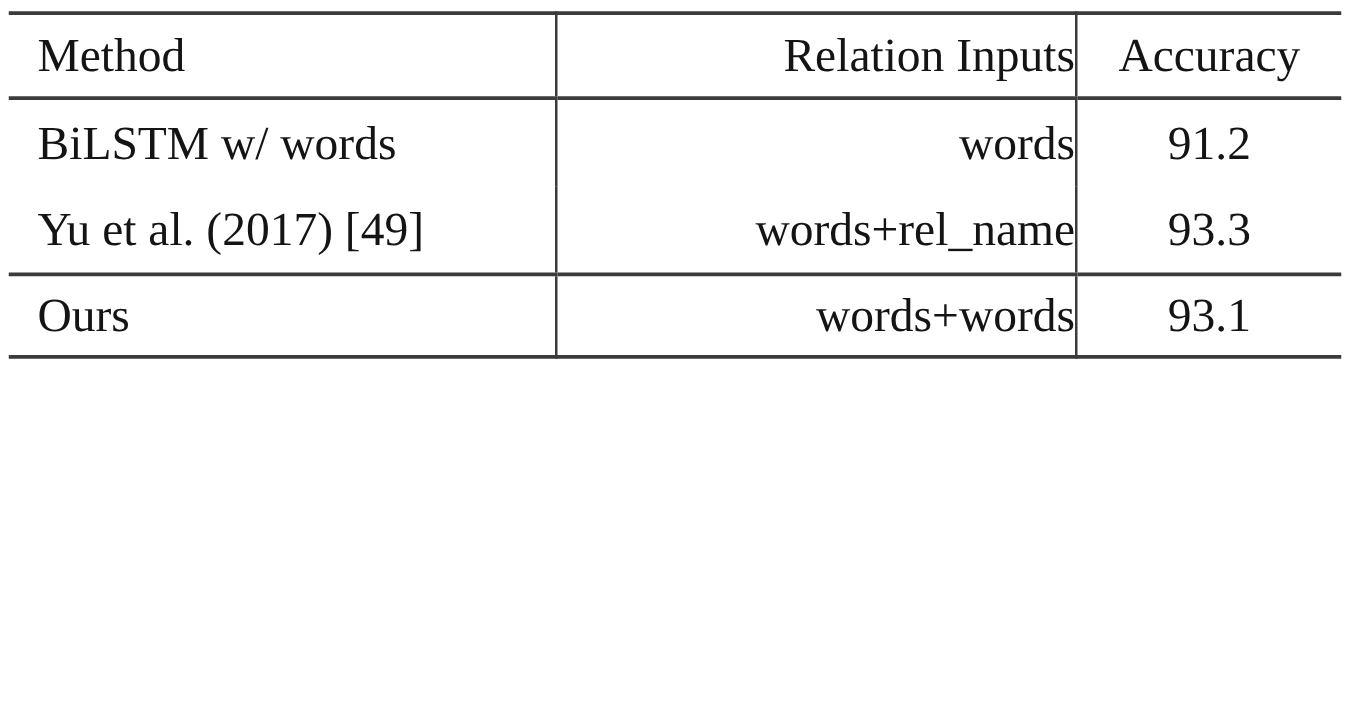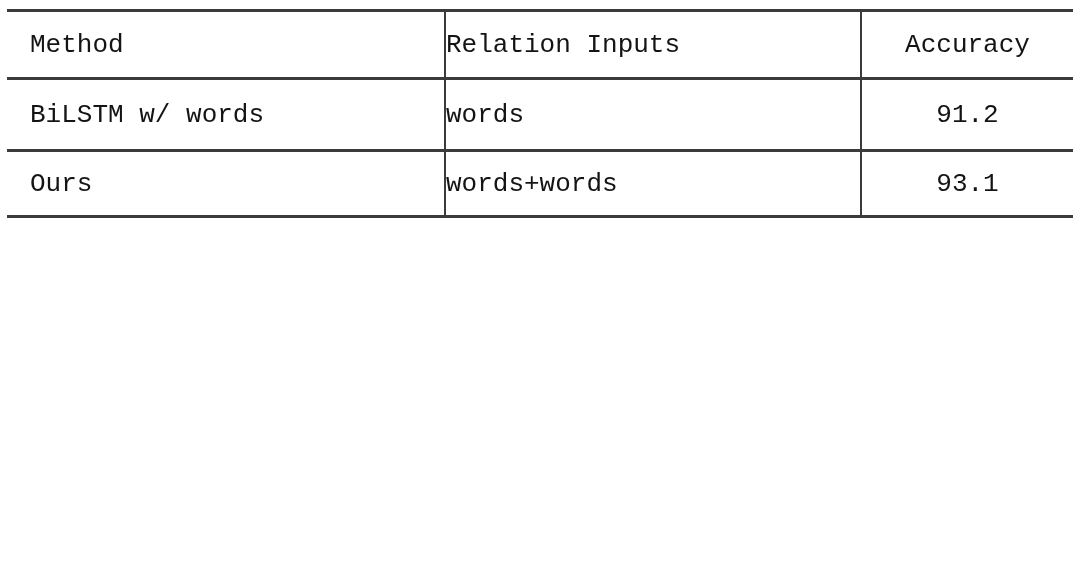--- a/index.html
+++ b/index.html
@@ -15,25 +15,24 @@
     color:var(--text-color);
     position:relative;
     overflow:hidden;
   }
   table.results-table{
     position:absolute;
     left:7px; top:9px;
     width:1066px;
     border-collapse:collapse;
     table-layout:fixed;
-    font-size:26px;
+    font-size:38px;
     line-height:1;
     border-top:3px solid var(--rule-color);
     border-bottom:3px solid var(--rule-color);
-    font-family:Liberation Mono, monospace;
   }
   col.c-method{width:438px;}
   col.c-inputs{width:416px;}
   col.c-accuracy{width:212px;}
 
   th,td{
     font-weight:normal;
     padding:0;
     vertical-align:middle;
     white-space:nowrap;
@@ -41,21 +40,21 @@
   }
   
   th:nth-child(1),td:nth-child(1){border-right:2px solid var(--rule-color);}
   th:nth-child(2),td:nth-child(2){border-right:2px solid var(--rule-color);}
 
   thead th{height:65px;border-bottom:3px solid var(--rule-color);}
   tbody.main-rows td{height:69px;}
   tbody.ours-section td{height:63px;border-top:3px solid var(--rule-color);}
 
   .cell-method{text-align:left;padding-left:23px;}
-  .cell-inputs{text-align:left;}
+  .cell-inputs{text-align:right;}
   .cell-accuracy{text-align:center;}
 </style>
 </head>
 <body>
 
 <table class="results-table">
   <colgroup>
     <col class="c-method">
     <col class="c-inputs">
     <col class="c-accuracy">
@@ -66,20 +65,25 @@
       <th class="cell-inputs">Relation Inputs</th>
       <th class="cell-accuracy">Accuracy</th>
     </tr>
   </thead>
   <tbody class="main-rows">
     <tr>
       <td class="cell-method">BiLSTM w/ words</td>
       <td class="cell-inputs">words</td>
       <td class="cell-accuracy">91.2</td>
     </tr>
+    <tr>
+      <td class="cell-method">Yu et al. (2017) [49]</td>
+      <td class="cell-inputs">words+rel_name</td>
+      <td class="cell-accuracy">93.3</td>
+    </tr>
   </tbody>
   <tbody class="ours-section">
     <tr>
       <td class="cell-method">Ours</td>
       <td class="cell-inputs">words+words</td>
       <td class="cell-accuracy">93.1</td>
     </tr>
   </tbody>
 </table>
 

